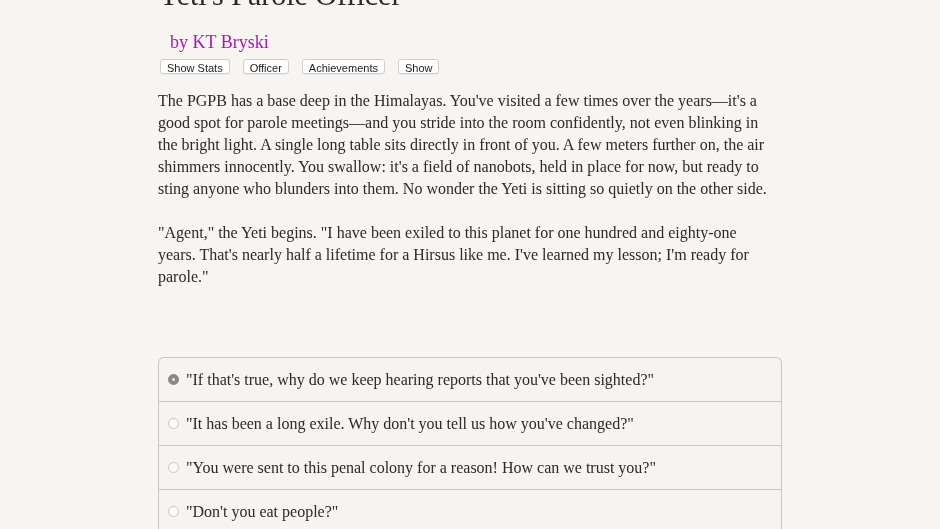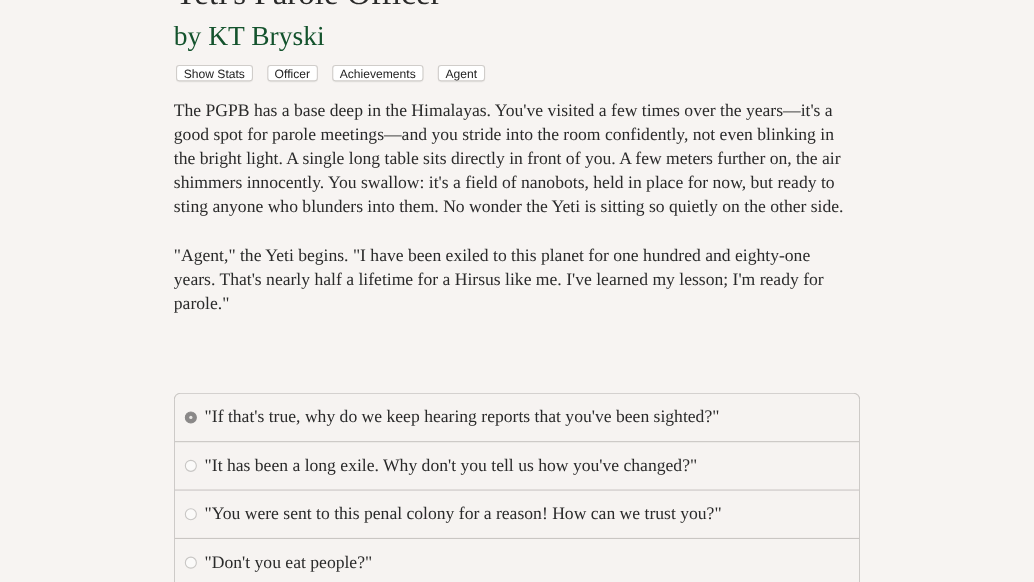--- a/index.html
+++ b/index.html
@@ -29,25 +29,25 @@
       font-family: "Liberation Serif", "DejaVu Serif", serif;
       font-size: 30px;
       font-weight: normal;
       color: #2a2a2a;
       white-space: nowrap;
     }
     .byline {
       position: absolute;
       left: 0;
       top: 20px;
-      margin: 0;
+      margin: 12px;
       font-family: "Liberation Serif", "DejaVu Serif", serif;
-      font-size: 25px;
+      font-size: 18px;
       font-weight: normal;
-      color: #14532d;
+      color: #a21caf;
     }
     .toolbar {
       position: absolute;
       left: 2px;
       top: 59px;
       display: flex;
       gap: 13px;
     }
     .tb-btn {
       font-family: "Liberation Sans", "DejaVu Sans", sans-serif;
@@ -129,21 +129,21 @@
 <body>
 
 <div class="page">
   <h1 class="game-title">Yeti's Parole Officer</h1>
   <h2 class="byline">by KT Bryski</h2>
 
   <div class="toolbar">
     <button class="tb-btn">Show Stats</button>
     <button class="tb-btn">Officer</button>
     <button class="tb-btn">Achievements</button>
-    <button class="tb-btn">Agent</button>
+    <button class="tb-btn">Show</button>
   </div>
 
   <div class="story">
     <p>The PGPB has a base deep in the Himalayas. You've visited a few times over the years—it's a good spot for parole meetings—and you stride into the room confidently, not even blinking in the bright light. A single long table sits directly in front of you. A few meters further on, the air shimmers innocently. You swallow: it's a field of nanobots, held in place for now, but ready to sting anyone who blunders into them. No wonder the Yeti is sitting so quietly on the other side.</p>
     <p>"Agent," the Yeti begins. "I have been exiled to this planet for one hundred and eighty-one years. That's nearly half a lifetime for a Hirsus like me. I've learned my lesson; I'm ready for parole."</p>
   </div>
 
   <div class="choices">
     <div class="choice">
       <span class="radio checked"></span>

